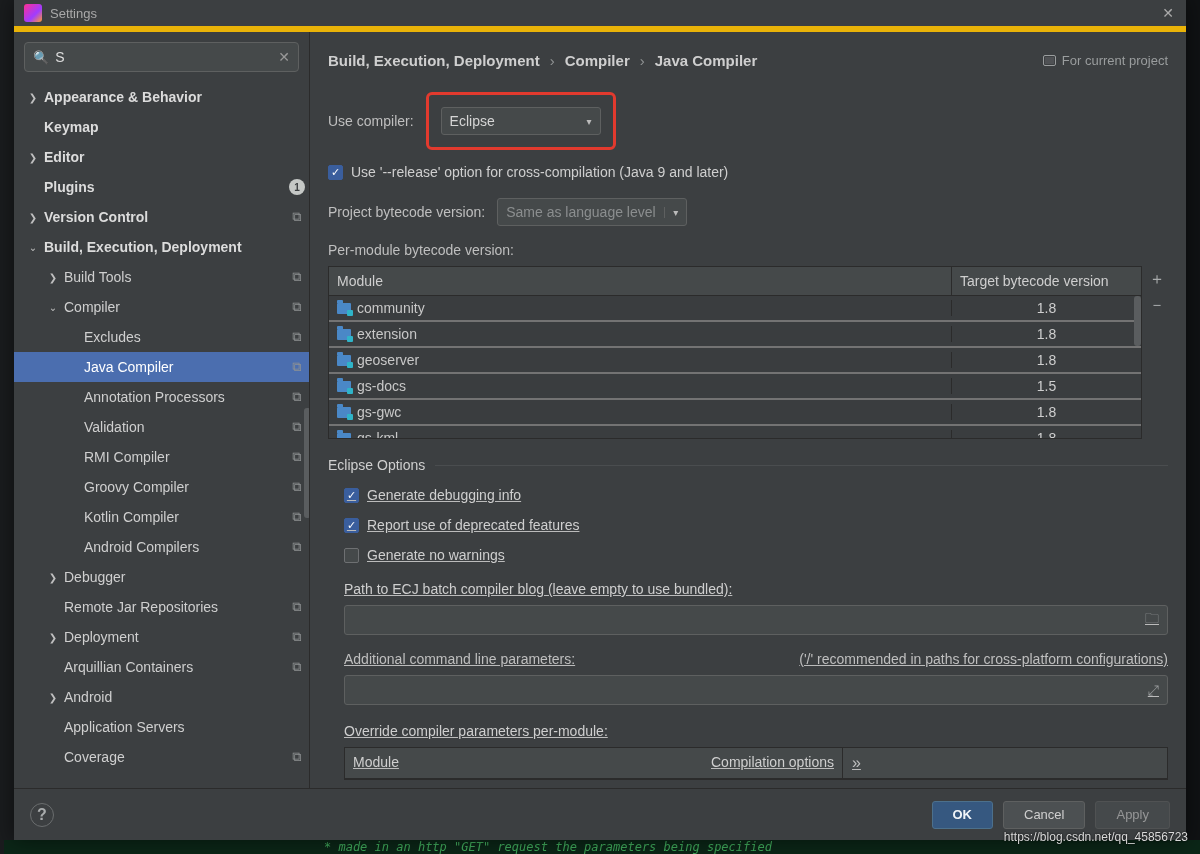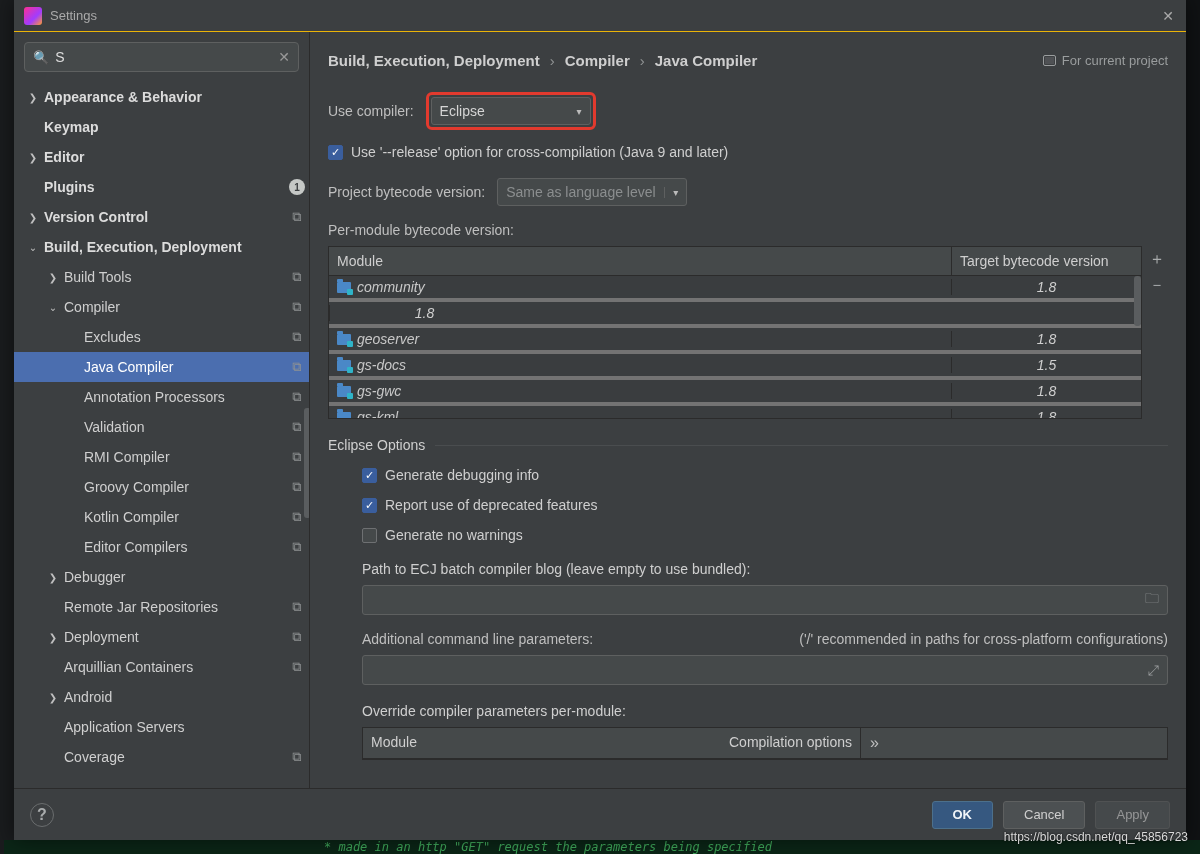--- a/index.html
+++ b/index.html
@@ -1,20 +1,20 @@
 <!DOCTYPE html>
 <html><head>
 <meta charset="utf-8">
 <style>
 * { box-sizing: border-box; margin: 0; padding: 0; font-family: -apple-system, "Segoe UI", Arial, sans-serif; }
 html, body { width: 1200px; height: 854px; background: #101214; overflow: hidden; }
 .bg-gutter { position:absolute; left:0; top:0; width:14px; height:854px; background:#1a1c1e; z-index:0; }
 .bg-bottom { position:absolute; left:4px; bottom:0; width:1200px; height:14px; background:#0b2617; color:#3fa85a; font-family:monospace; font-style:italic; font-size:12px; padding-left:320px; line-height:14px; white-space:nowrap; z-index:0;}
 .dialog { position:absolute; left:14px; top:0; width:1172px; height:840px; background:#3c3f41; color:#bbbbbb; display:flex; flex-direction:column; box-shadow:0 0 20px rgba(0,0,0,.5); }
-.titlebar { height:32px; display:flex; align-items:center; padding:0 10px; background:#3c3f41; border-bottom:1px solid #eab308; }
+.titlebar { height:32px; display:flex; align-items:center; padding:0 10px; background:#3c3f41; border-bottom:6px solid #eab308; }
 .titlebar .logo { width:18px; height:18px; background:linear-gradient(135deg,#fe2f92 0%,#a03cff 60%,#ff9b2f 100%); border-radius:3px; margin-right:8px; }
 .titlebar .title { font-size:13px; color:#a9a9a9; }
 .titlebar .close { margin-left:auto; width:16px; height:16px; color:#aaa; cursor:pointer; display:flex; align-items:center; justify-content:center; font-size:14px; }
 .body { flex:1; display:flex; min-height:0; }
 .sidebar { width:296px; background:#3c3f41; border-right:1px solid #2b2b2b; display:flex; flex-direction:column; }
 .search-row { padding:10px 10px 6px; }
 .search-box { display:flex; align-items:center; background:#45494a; border:1px solid #5e6060; border-radius:4px; height:30px; padding:0 8px; }
 .search-box .mag { color:#9a9a9a; font-size:13px; margin-right:6px; }
 .search-box input { flex:1; background:transparent; border:none; outline:none; color:#ddd; font-size:14px; }
 .search-box .clear { color:#999; font-size:14px; cursor:pointer; }
@@ -30,44 +30,44 @@
 .badge { display:inline-flex; width:16px; height:16px; background:#c5c8c6; color:#3c3f41; border-radius:50%; font-size:10px; font-weight:700; align-items:center; justify-content:center; }
 .content { flex:1; display:flex; flex-direction:column; min-width:0; padding:14px 18px 0 18px; overflow:hidden; }
 .breadcrumb { display:flex; align-items:center; gap:10px; font-size:15px; color:#cfcfcf; height:28px; }
 .breadcrumb .sep { color:#8f9293; }
 .breadcrumb .proj { margin-left:auto; color:#9a9d9e; font-size:13px; display:flex; align-items:center; gap:6px; }
 .breadcrumb .proj-ico { width:13px; height:11px; border:1px solid #9a9d9e; border-radius:2px; position:relative; }
 .breadcrumb .proj-ico::after{content:"";position:absolute;left:1px;right:1px;top:1px;bottom:1px;background:#9a9d9e33;}
 .row { display:flex; align-items:center; gap:12px; margin-top:18px; font-size:14px; color:#bfbfbf; }
 .select { display:flex; align-items:center; justify-content:space-between; background:#45494a; border:1px solid #5e6060; border-radius:3px; height:28px; padding:0 8px; min-width:160px; color:#d5d5d5; cursor:pointer; }
 .select .caret { font-size:10px; color:#bbb; }
-.hl { border:3px solid #e23a2e; border-radius:6px; padding:2px; }
+.hl { border:3px solid #e23a2e; border-radius:6px; padding:12px; }
 .chk { display:flex; align-items:center; gap:8px; margin-top:14px; font-size:14px; color:#cfcfcf; }
 .chk .box { width:15px; height:15px; border:1px solid #6e7072; border-radius:2px; display:flex; align-items:center; justify-content:center; background:#45494a; cursor:pointer; }
 .chk .box.checked { background:#3a5e9d; border-color:#3a5e9d; color:#fff; }
 .chk .box.checked::after { content:"✓"; font-size:11px; line-height:1; }
 .section-label { color:#bfbfbf; font-size:14px; margin-top:16px; }
 .table1-wrap { margin-top:8px; display:flex; gap:6px; }
 .table1 { flex:1; border:1px solid #2b2b2b; background:#3a3d3f; }
 .th-row { display:flex; background:#45494a; border-bottom:1px solid #2b2b2b; }
 .th { padding:6px 8px; font-size:14px; color:#cfcfcf; }
 .th.module { flex:1; }
 .th.target { width:190px; border-left:1px solid #2b2b2b; }
 .tbody { max-height:142px; overflow:hidden; position:relative; }
-.trow { display:flex; border-bottom:4px solid #737373; align-items:center; height:26px;font-style:italic; }
+.trow { display:flex; border-bottom:2px solid #737373; align-items:center; height:26px; }
 .trow .mod { flex:1; display:flex; align-items:center; gap:6px; padding-left:8px; color:#c8c8c8; font-size:14px; }
 .folder-ico { width:14px; height:11px; background:#4a88c7; position:relative; border-radius:1px; }
 .folder-ico::before { content:""; position:absolute; left:0; top:-3px; width:6px; height:3px; background:#4a88c7; border-radius:1px 1px 0 0;}
 .folder-ico::after { content:""; position:absolute; right:-2px; bottom:-2px; width:6px; height:6px; background:#2fb4c8; border-radius:1px;}
 .trow .tgt { width:190px; border-left:1px solid #2b2b2b; text-align:center; color:#cfcfcf; font-size:14px; }
 .tscroll { position:absolute; right:0; top:0; width:7px; height:50px; background:#5a5d5f; border-radius:3px; }
 .tbl-actions { width:20px; display:flex; flex-direction:column; gap:8px; padding-top:4px; }
 .tbl-actions .act { width:18px; height:18px; color:#a9acad; display:flex; align-items:center; justify-content:center; cursor:pointer; font-size:16px; }
 .eclipse-title { font-size:14px; color:#cfcfcf; margin-top:14px; }
-.sub { margin-left:34px; }
+.sub { margin-left:16px;text-decoration:underline; }
 .field-label { font-size:14px; color:#cfcfcf; margin-top:18px; }
 .text-field { margin-top:8px; height:30px; background:#45494a; border:1px solid #5e6060; border-radius:3px; display:flex; align-items:center; padding:0 8px; }
 .text-field .end-ico { margin-left:auto; color:#9a9d9e; font-size:14px; cursor:pointer; }
 .hint { font-size:14px; color:#bfbfbf; }
 .table2 { margin-top:8px; border:1px solid #2b2b2b; }
 .table2 .th-row .th:first-child{ width:358px; }
 .table2 .th-row .th:last-child{ flex:1; border-left:1px solid #2b2b2b; }
 .table2-more { width:28px; text-align:center; color:#bfbfbf; border-left:1px solid #2b2b2b; padding:6px 0;}
 .footer { height:52px; border-top:1px solid #2b2b2b; display:flex; align-items:center; padding:0 16px; gap:10px; }
 .help { width:24px; height:24px; border:1px solid #6a6d6e; border-radius:50%; display:flex; align-items:center; justify-content:center; color:#a9acad; font-weight:700; cursor:pointer; }
@@ -174,21 +174,21 @@
             <span class="label">Groovy Compiler</span>
             <span class="right-ico">⧉</span>
           </div>
           <div class="node pad-l3">
             <span class="arrow"></span>
             <span class="label">Kotlin Compiler</span>
             <span class="right-ico">⧉</span>
           </div>
           <div class="node pad-l3">
             <span class="arrow"></span>
-            <span class="label">Editor Compilers</span>
+            <span class="label">Android Compilers</span>
             <span class="right-ico">⧉</span>
           </div>
           <div class="node pad-l2">
             <span class="arrow">❯</span>
             <span class="label">Debugger</span>
             <span class="right-ico"></span>
           </div>
           <div class="node pad-l2">
             <span class="arrow"></span>
             <span class="label">Remote Jar Repositories</span>
@@ -268,20 +268,24 @@
           <div class="tbody" id="tbody1">
             <div class="tscroll"></div>
           <div class="trow">
                 <div class="mod">
                   <span class="folder-ico"></span>
                   <span>community</span>
                 </div>
                 <div class="tgt">1.8</div>
               </div>
               <div class="trow">
+                <div class="mod">
+                  <span class="folder-ico"></span>
+                  <span>extension</span>
+                </div>
                 <div class="tgt">1.8</div>
               </div>
               <div class="trow">
                 <div class="mod">
                   <span class="folder-ico"></span>
                   <span>geoserver</span>
                 </div>
                 <div class="tgt">1.8</div>
               </div>
               <div class="trow">

